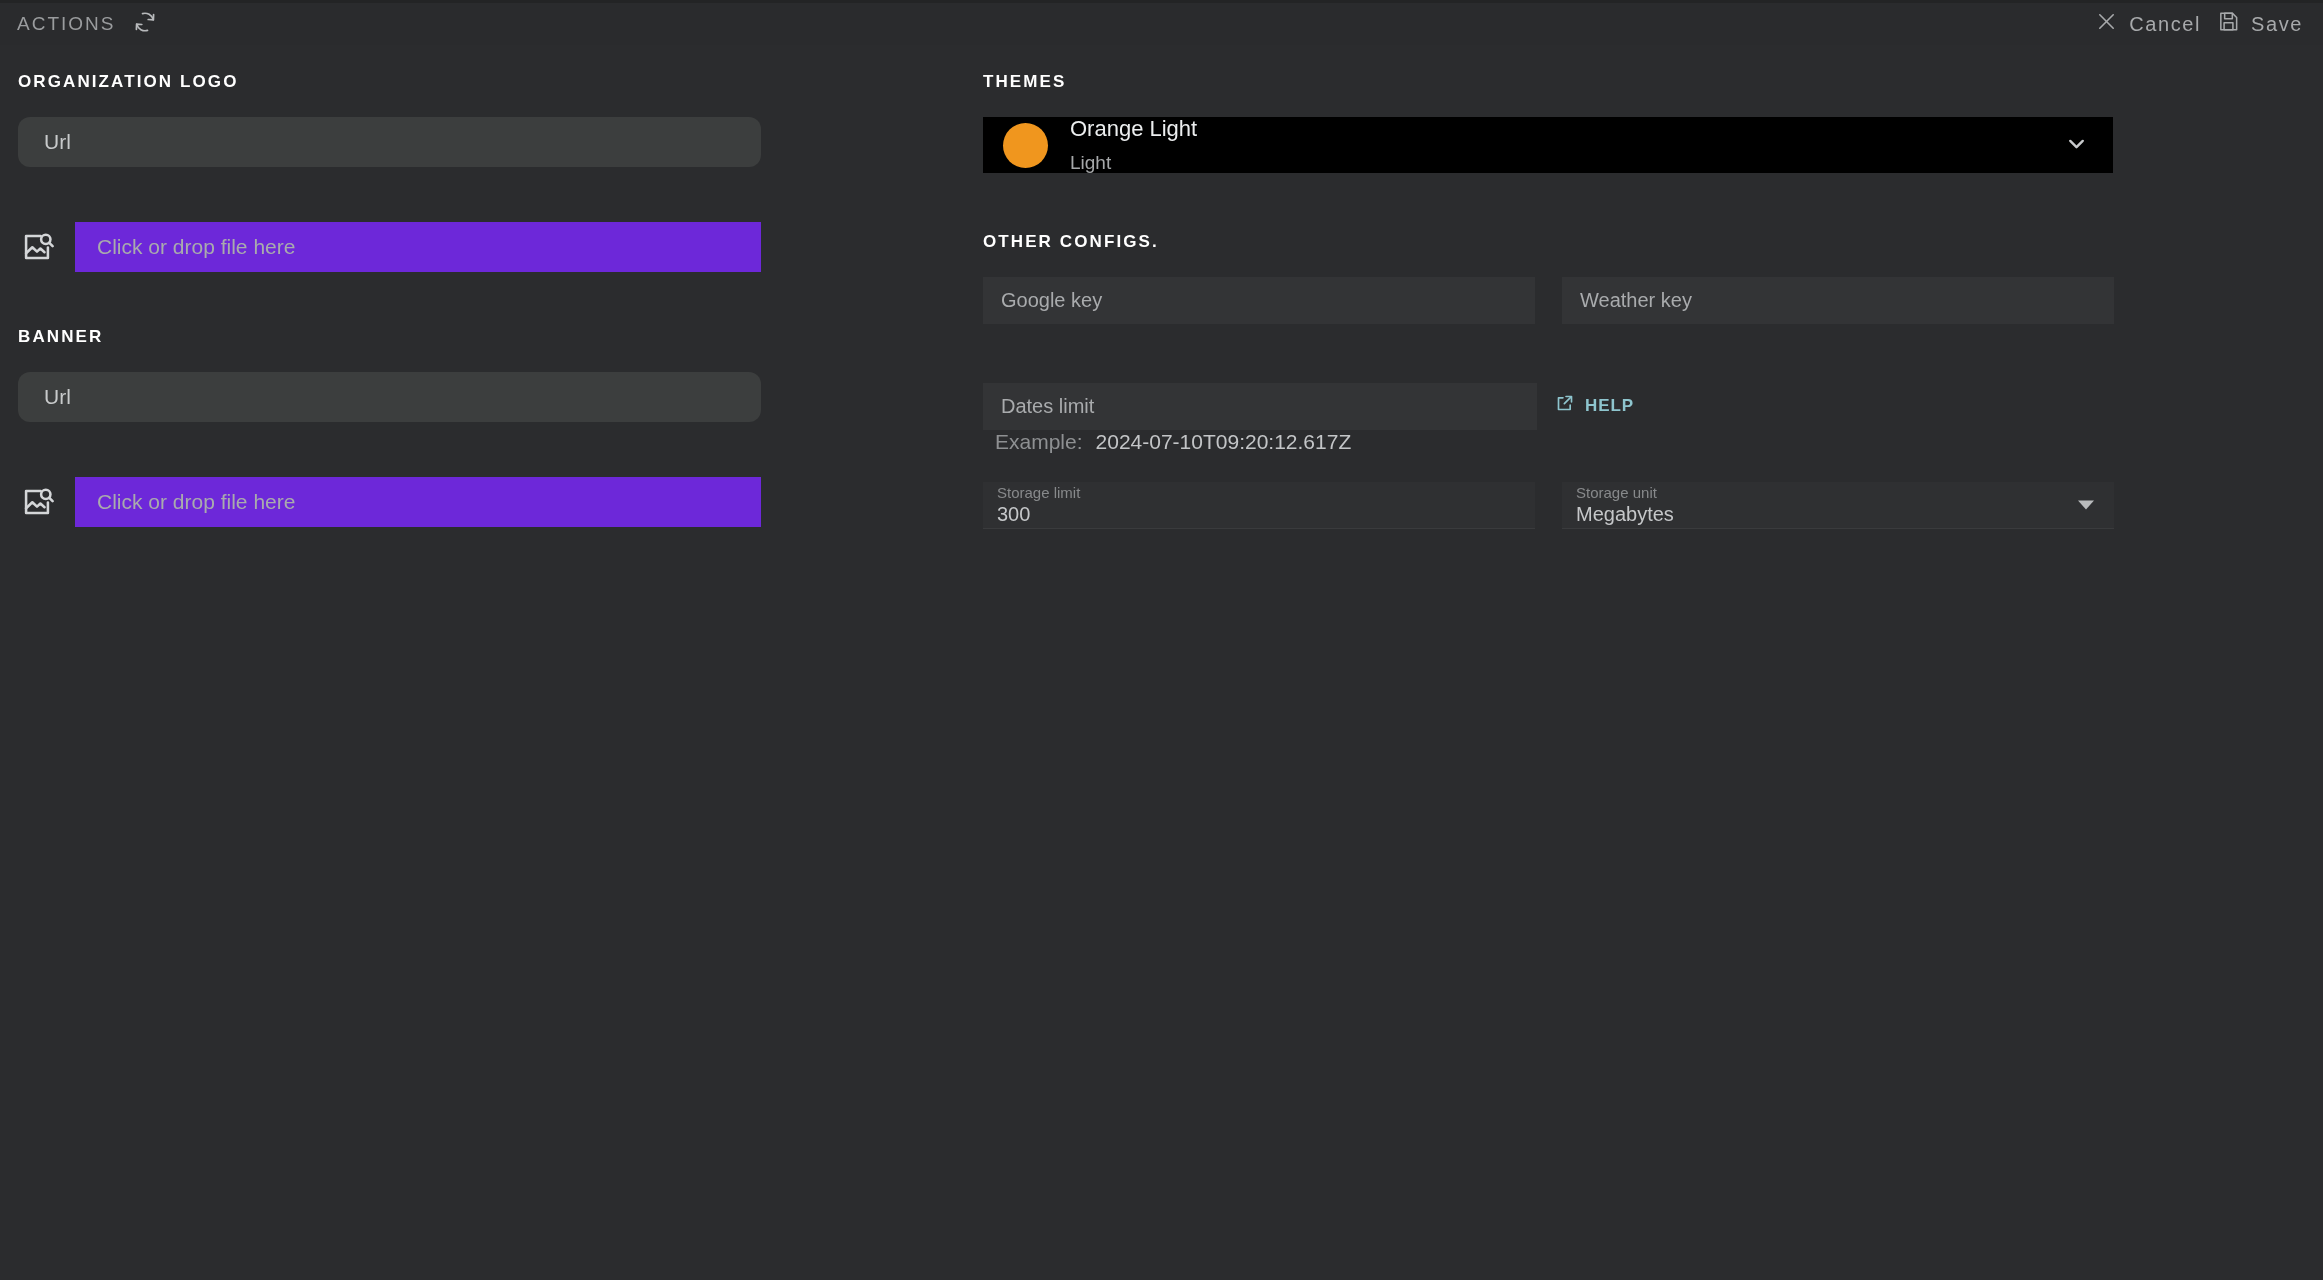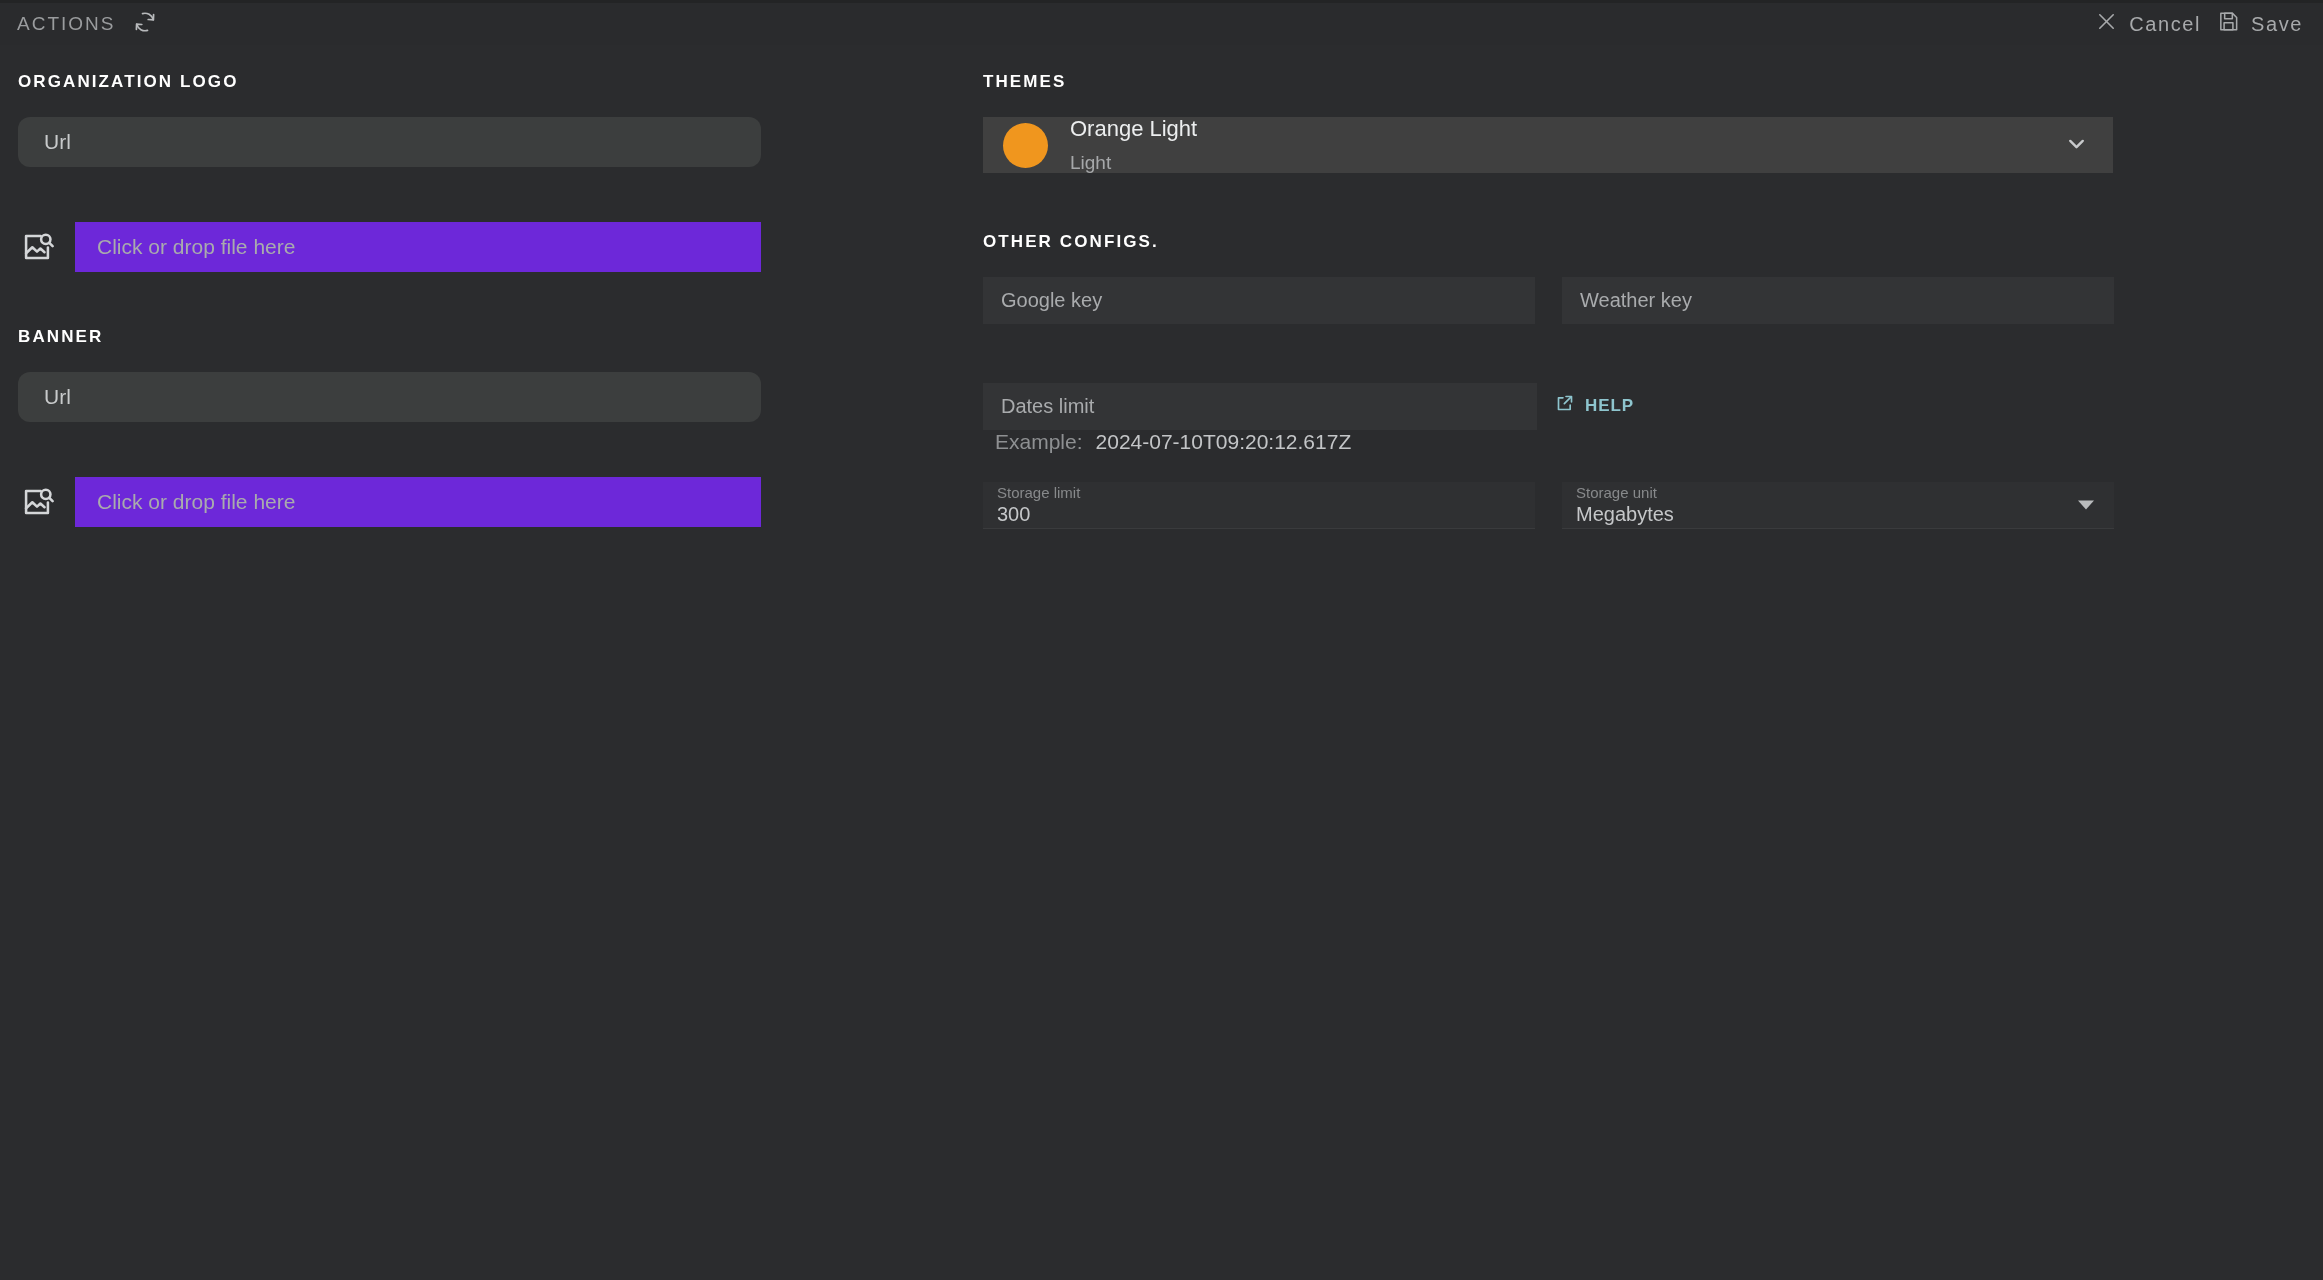--- a/index.html
+++ b/index.html
@@ -122,21 +122,21 @@
   
   .rc-title-1 { position: absolute; left: 0px; top: 27px; }
   .rc-title-2 { position: absolute; left: 0px; top: 187px; }
 
   .theme-select {
     position: absolute;
     left: 0px;
     top: 72px;
     width: 1130px;
     height: 56px;
-    background: #404040;
+    background: #000000;
     display: flex;
     align-items: center;
     padding: 0 24px 0 20px;
     cursor: pointer;
   }
   .theme-swatch {
     width: 45px; height: 45px;
     border-radius: 50%;
     background: #f0961e;
     flex: 0 0 auto;

